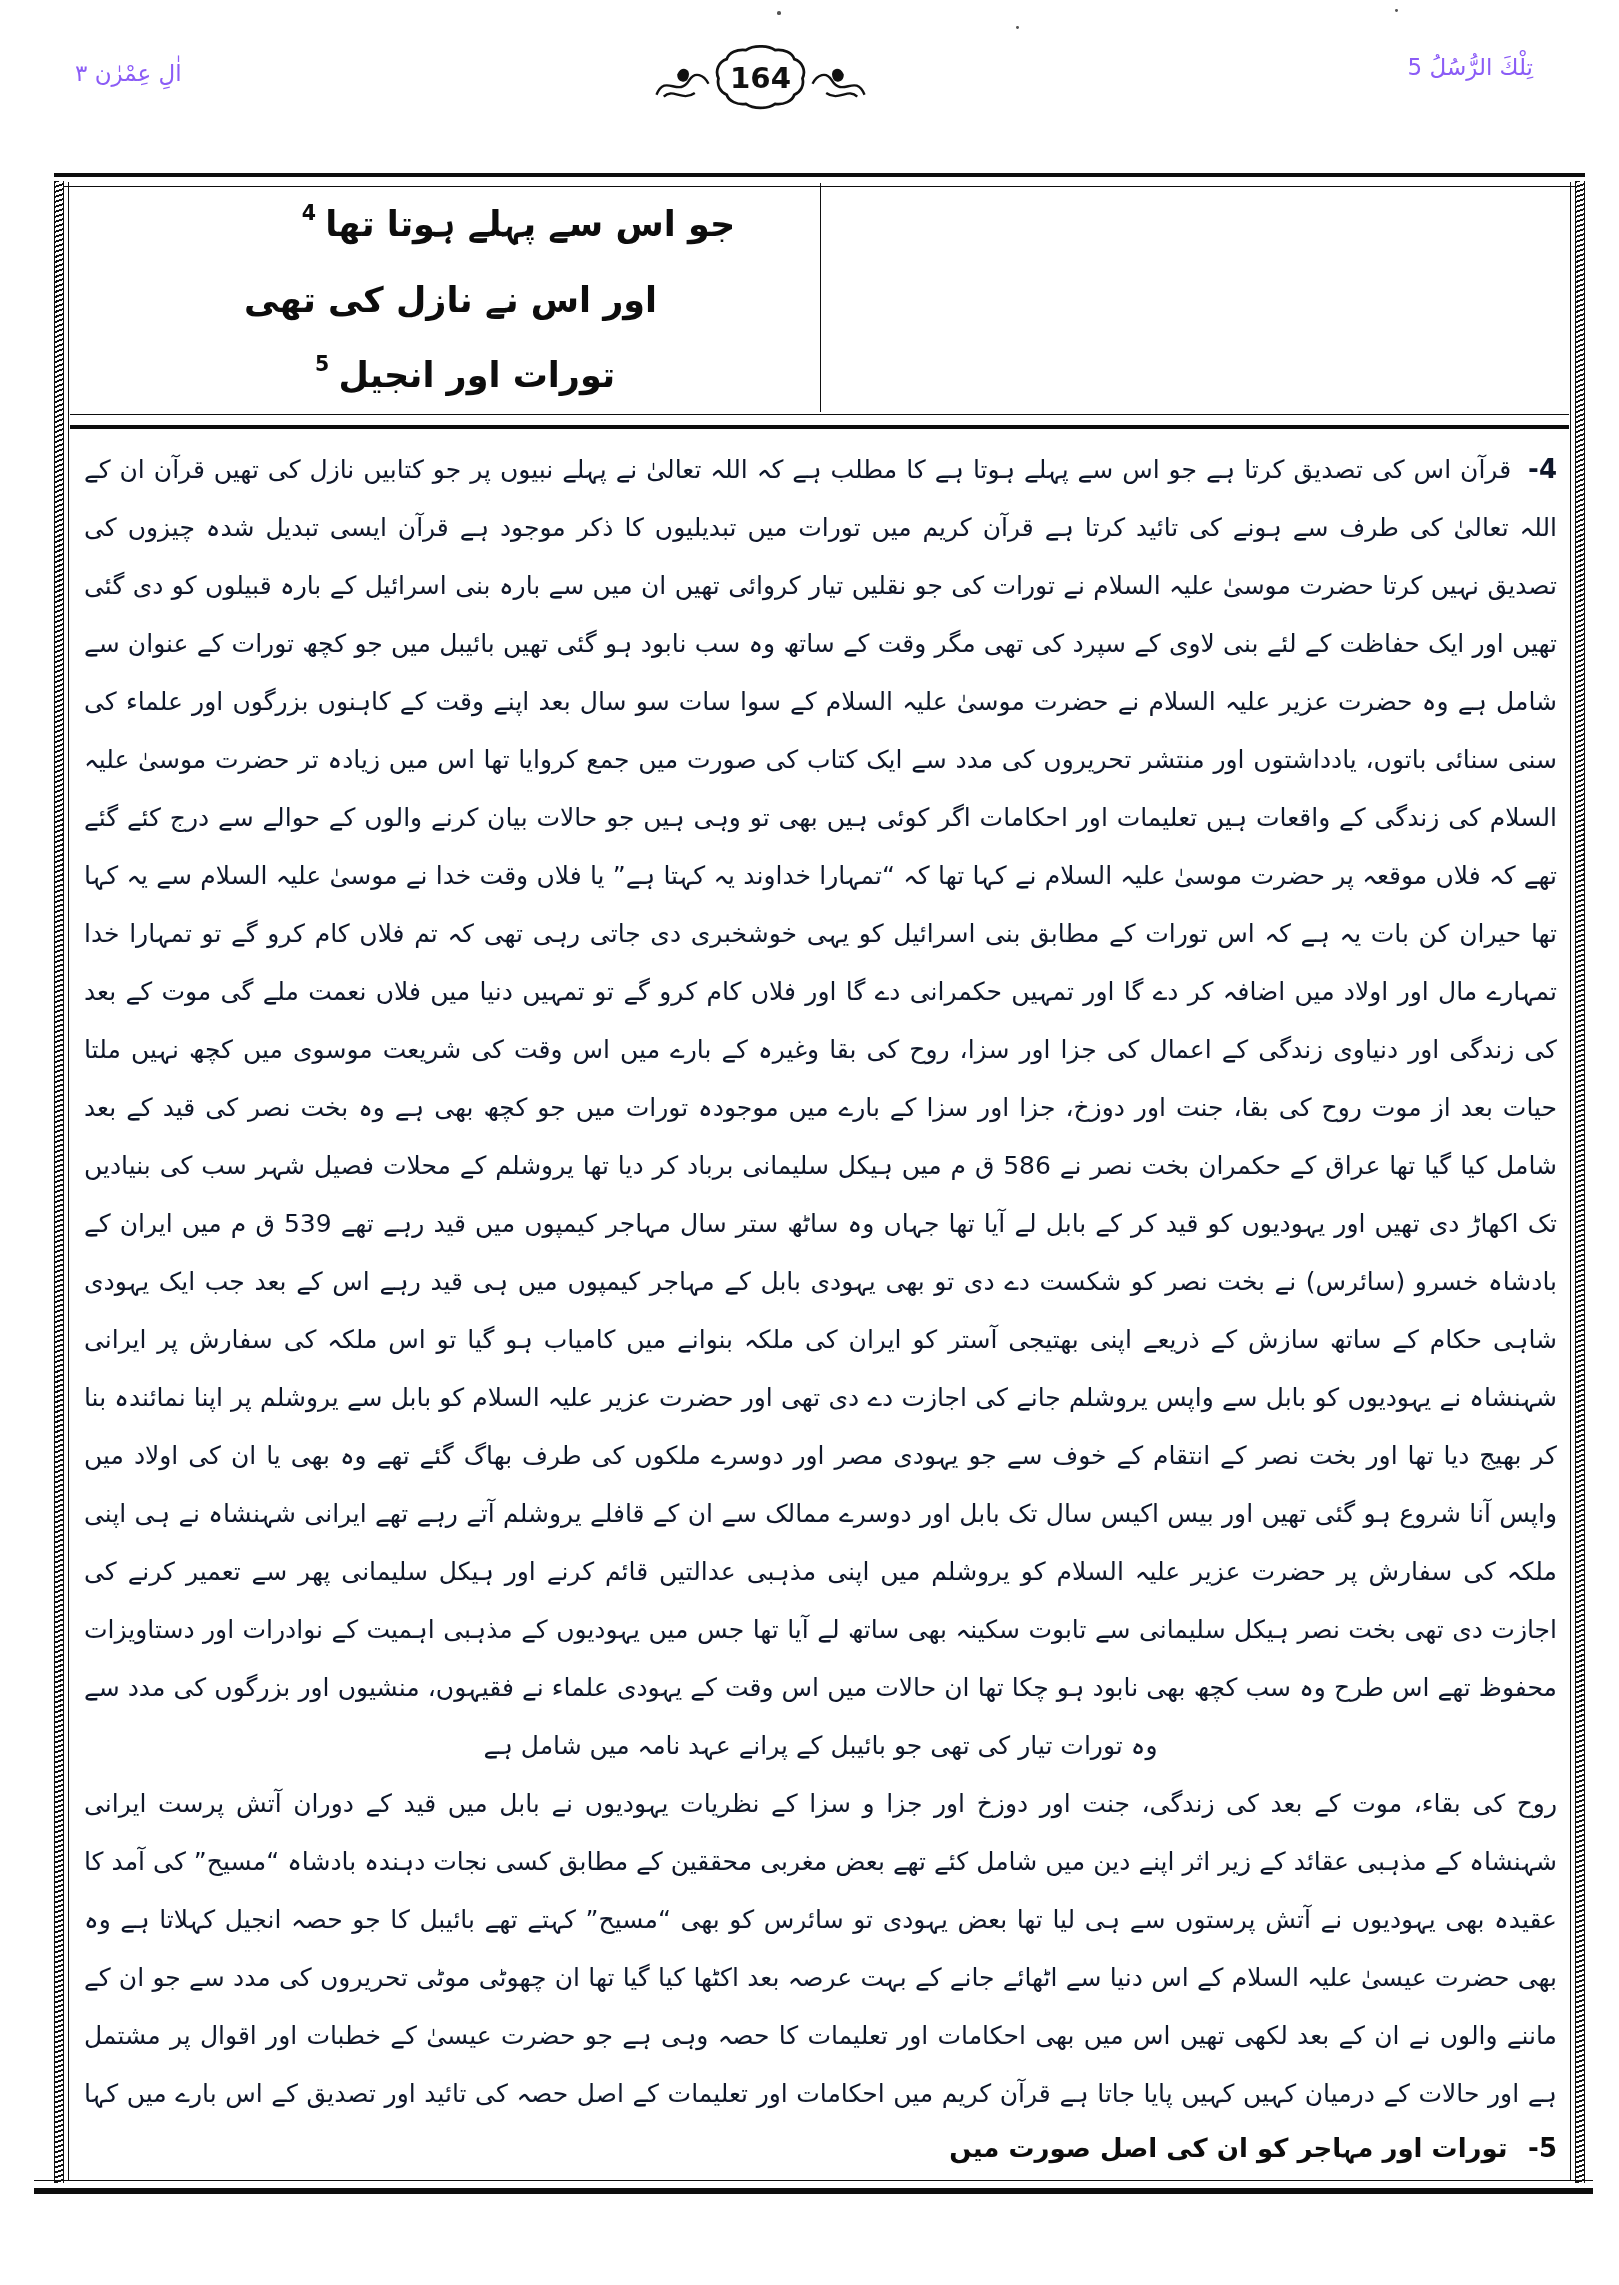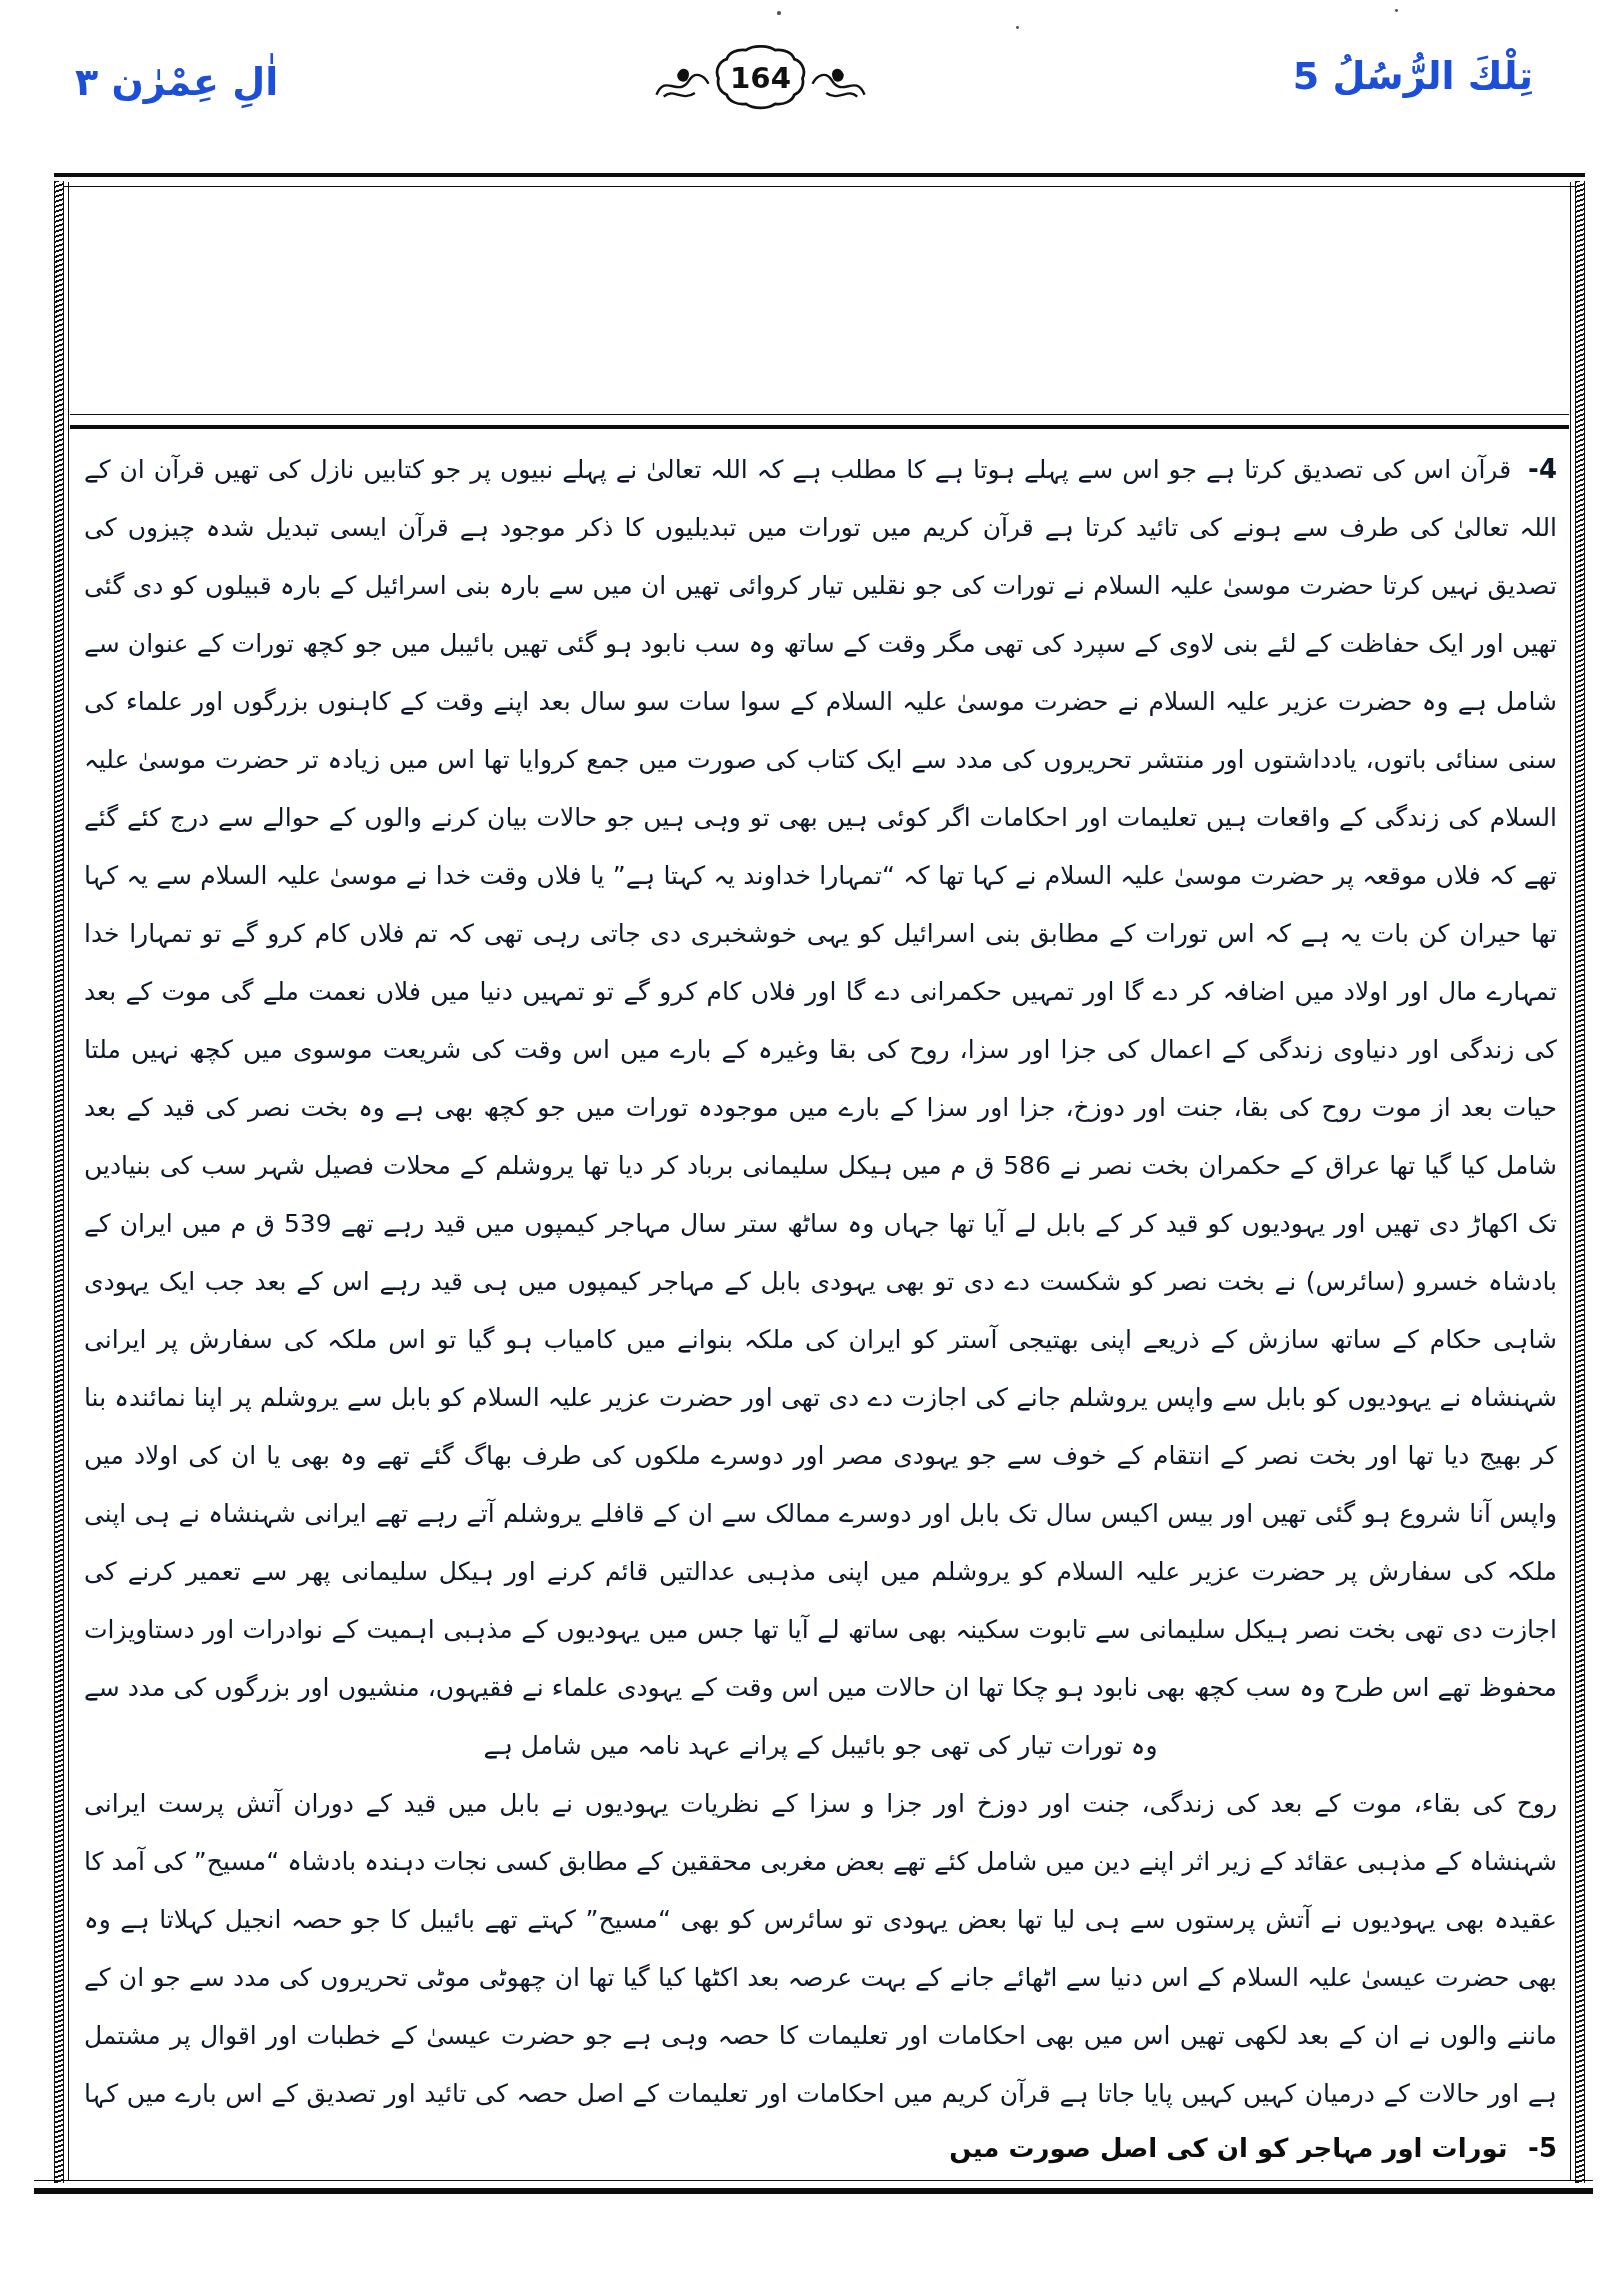--- a/index.html
+++ b/index.html
@@ -7,23 +7,23 @@
     position:relative;
     width:1619px;height:2286px;
     background:#ffffff;
     font-family:"DejaVu Sans",sans-serif;
     color:#0d0d0d;
     overflow:hidden;
   }
   
   .hdr-title{
     position:absolute;
-    font-size:38px;font-weight:bold;
+    font-size:23px;font-weight:normal;
     direction:rtl;white-space:nowrap;
-    color:#1d4ed8;
+    color:#8b5cf6;
   }
   .hdr-left{left:75px;top:60px;}
   .hdr-right{right:86px;top:54px;}
   .medallion{position:absolute;left:651px;top:41px;width:219px;height:71px;}
   .medallion svg{width:100%;height:100%;}
   .speck{position:absolute;background:#555;border-radius:50%;}
   
   .frame{
     position:absolute;left:54px;top:173px;width:1531px;height:2014px;
     background:#fff;
@@ -123,20 +123,34 @@
     </svg>
   </div>
 
   <div class="frame">
     <div class="frame-topline"></div>
     <div class="side-border left"></div>
     <div class="side-border right"></div>
     <div class="inner-rule left"></div>
     <div class="inner-rule right"></div>
 
+    <div class="tbox">
+      <div class="tbox-divider"></div>
+      <div class="trans-col" lang="ur">
+        <div class="trans-line tl-0">
+          <span>جو اس سے پہلے ہوتا تھا</span><sup>4</sup>
+        </div>
+        <div class="trans-line tl-1">
+          <span>اور اس نے نازل کی تھی</span><sup></sup>
+        </div>
+        <div class="trans-line tl-2">
+          <span>تورات اور انجیل</span><sup>5</sup>
+        </div>
+      </div>
+    </div>
     <div class="tbox-sep"></div>
 
     <div class="fnotes" lang="ur">
       <p class="fn-para first"><span class="fn-marker">-4</span><span>قرآن اس کی تصدیق کرتا ہے جو اس سے پہلے ہوتا ہے کا مطلب ہے کہ اللہ تعالیٰ نے پہلے نبیوں پر جو کتابیں نازل کی تھیں قرآن ان کے اللہ تعالیٰ کی طرف سے ہونے کی تائید کرتا ہے قرآن کریم میں تورات میں تبدیلیوں کا ذکر موجود ہے قرآن ایسی تبدیل شدہ چیزوں کی تصدیق نہیں کرتا حضرت موسیٰ علیہ السلام نے تورات کی جو نقلیں تیار کروائی تھیں ان میں سے بارہ بنی اسرائیل کے بارہ قبیلوں کو دی گئی تھیں اور ایک حفاظت کے لئے بنی لاوی کے سپرد کی تھی مگر وقت کے ساتھ وہ سب نابود ہو گئی تھیں بائیبل میں جو کچھ تورات کے عنوان سے شامل ہے وہ حضرت عزیر علیہ السلام نے حضرت موسیٰ علیہ السلام کے سوا سات سو سال بعد اپنے وقت کے کاہنوں بزرگوں اور علماء کی سنی سنائی باتوں، یادداشتوں اور منتشر تحریروں کی مدد سے ایک کتاب کی صورت میں جمع کروایا تھا اس میں زیادہ تر حضرت موسیٰ علیہ السلام کی زندگی کے واقعات ہیں تعلیمات اور احکامات اگر کوئی ہیں بھی تو وہی ہیں جو حالات بیان کرنے والوں کے حوالے سے درج کئے گئے تھے کہ فلاں موقعہ پر حضرت موسیٰ علیہ السلام نے کہا تھا کہ “تمہارا خداوند یہ کہتا ہے” یا فلاں وقت خدا نے موسیٰ علیہ السلام سے یہ کہا تھا حیران کن بات یہ ہے کہ اس تورات کے مطابق بنی اسرائیل کو یہی خوشخبری دی جاتی رہی تھی کہ تم فلاں کام کرو گے تو تمہارا خدا تمہارے مال اور اولاد میں اضافہ کر دے گا اور تمہیں حکمرانی دے گا اور فلاں کام کرو گے تو تمہیں دنیا میں فلاں نعمت ملے گی موت کے بعد کی زندگی اور دنیاوی زندگی کے اعمال کی جزا اور سزا، روح کی بقا وغیرہ کے بارے میں اس وقت کی شریعت موسوی میں کچھ نہیں ملتا حیات بعد از موت روح کی بقا، جنت اور دوزخ، جزا اور سزا کے بارے میں موجودہ تورات میں جو کچھ بھی ہے وہ بخت نصر کی قید کے بعد شامل کیا گیا تھا عراق کے حکمران بخت نصر نے 586 ق م میں ہیکل سلیمانی برباد کر دیا تھا یروشلم کے محلات فصیل شہر سب کی بنیادیں تک اکھاڑ دی تھیں اور یہودیوں کو قید کر کے بابل لے آیا تھا جہاں وہ ساٹھ ستر سال مہاجر کیمپوں میں قید رہے تھے 539 ق م میں ایران کے بادشاہ خسرو (سائرس) نے بخت نصر کو شکست دے دی تو بھی یہودی بابل کے مہاجر کیمپوں میں ہی قید رہے اس کے بعد جب ایک یہودی شاہی حکام کے ساتھ سازش کے ذریعے اپنی بھتیجی آستر کو ایران کی ملکہ بنوانے میں کامیاب ہو گیا تو اس ملکہ کی سفارش پر ایرانی شہنشاہ نے یہودیوں کو بابل سے واپس یروشلم جانے کی اجازت دے دی تھی اور حضرت عزیر علیہ السلام کو بابل سے یروشلم پر اپنا نمائندہ بنا کر بھیج دیا تھا اور بخت نصر کے انتقام کے خوف سے جو یہودی مصر اور دوسرے ملکوں کی طرف بھاگ گئے تھے وہ بھی یا ان کی اولاد میں واپس آنا شروع ہو گئی تھیں اور بیس اکیس سال تک بابل اور دوسرے ممالک سے ان کے قافلے یروشلم آتے رہے تھے ایرانی شہنشاہ نے ہی اپنی ملکہ کی سفارش پر حضرت عزیر علیہ السلام کو یروشلم میں اپنی مذہبی عدالتیں قائم کرنے اور ہیکل سلیمانی پھر سے تعمیر کرنے کی اجازت دی تھی بخت نصر ہیکل سلیمانی سے تابوت سکینہ بھی ساتھ لے آیا تھا جس میں یہودیوں کے مذہبی اہمیت کے نوادرات اور دستاویزات محفوظ تھے اس طرح وہ سب کچھ بھی نابود ہو چکا تھا ان حالات میں اس وقت کے یہودی علماء نے فقیہوں، منشیوں اور بزرگوں کی مدد سے وہ تورات تیار کی تھی جو بائیبل کے پرانے عہد نامہ میں شامل ہے</span></p>
       <p class="fn-para"><span>روح کی بقاء، موت کے بعد کی زندگی، جنت اور دوزخ اور جزا و سزا کے نظریات یہودیوں نے بابل میں قید کے دوران آتش پرست ایرانی شہنشاہ کے مذہبی عقائد کے زیر اثر اپنے دین میں شامل کئے تھے بعض مغربی محققین کے مطابق کسی نجات دہندہ بادشاہ “مسیح” کی آمد کا عقیدہ بھی یہودیوں نے آتش پرستوں سے ہی لیا تھا بعض یہودی تو سائرس کو بھی “مسیح” کہتے تھے بائیبل کا جو حصہ انجیل کہلاتا ہے وہ بھی حضرت عیسیٰ علیہ السلام کے اس دنیا سے اٹھائے جانے کے بہت عرصہ بعد اکٹھا کیا گیا تھا ان چھوٹی موٹی تحریروں کی مدد سے جو ان کے ماننے والوں نے ان کے بعد لکھی تھیں اس میں بھی احکامات اور تعلیمات کا حصہ وہی ہے جو حضرت عیسیٰ کے خطبات اور اقوال پر مشتمل ہے اور حالات کے درمیان کہیں کہیں پایا جاتا ہے قرآن کریم میں احکامات اور تعلیمات کے اصل حصہ کی تائید اور تصدیق کے اس بارے میں کہا گیا ہے جو اللہ نے نازل کیا تھا</span></p>
     </div>
 
     <div class="fn-note5" lang="ur">
       <span class="fn-marker">-5</span><span>تورات اور مہاجر کو ان کی اصل صورت میں</span>
     </div>

